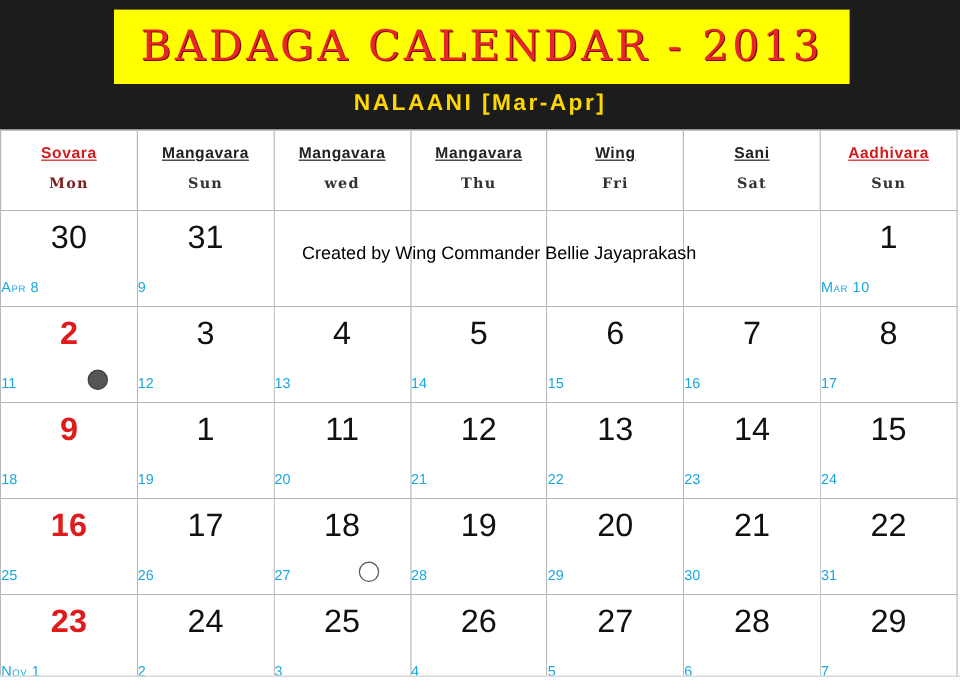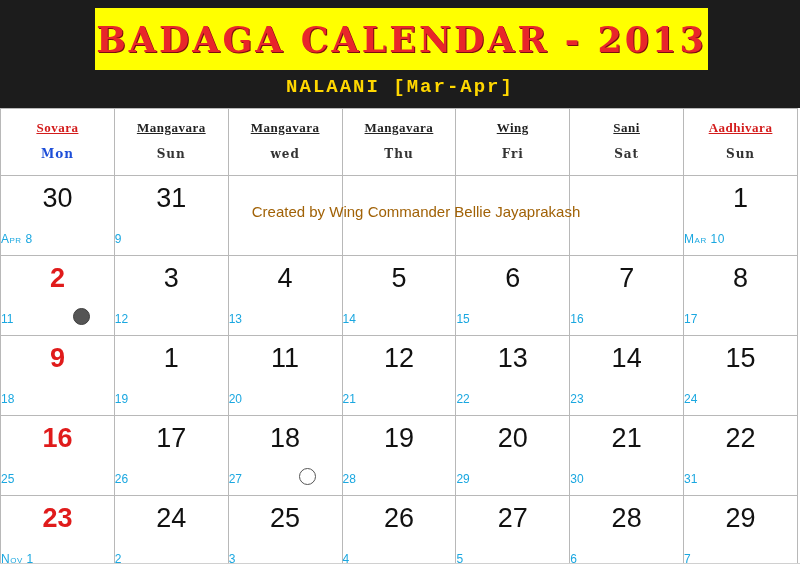--- a/index.html
+++ b/index.html
@@ -30,33 +30,33 @@
     width: 613px;
     height: 62px;
     background: #ffff00;
     display: flex;
     align-items: center;
     justify-content: center;
   }
   .title-text {
     font-family: "DejaVu Serif", serif;
     font-size: 35px;
-    font-weight: bold;
+    font-weight: normal;
     color: #e8262a;
     letter-spacing: 3px;
     white-space: nowrap;
     text-shadow: 1px 1px 0 #7a0d10;
   }
   .subtitle {
     position: absolute;
     left: 0;
     top: 76px;
     width: 800px;
     text-align: center;
-    font-family: Liberation Mono, monospace;
+    font-family: Liberation Sans, sans-serif;
     font-size: 19px;
     font-weight: bold;
     color: #ffd700;
     letter-spacing: 2px;
   }
   table.cal {
     position: absolute;
     left: 0;
     top: 108px;
     width: 798px;
@@ -68,41 +68,41 @@
     padding: 0;
     vertical-align: top;
     background: #ffffff;
   }
   th.dayhead {
     height: 66px;
     text-align: center;
     background: #fdfdfd;
   }
   .dayname {
-    font-family: Liberation Serif, serif;
+    font-family: Liberation Sans, sans-serif;
     font-size: 13px;
     font-weight: bold;
     letter-spacing: 0.5px;
     text-decoration: underline;
     color: #222222;
     margin-top: 11px;
   }
   .dayname.sun-head, .dayname.mon-head {
     color: #d31b1b;
   }
   .dayabbr {
     font-family: "DejaVu Serif", serif;
     font-size: 12px;
     font-weight: bold;
     letter-spacing: 1px;
     color: #333333;
     margin-top: 11px;
   }
   .dayabbr.red {
-    color: #1d4ed8;
+    color: #7f1d1d;
   }
   td.daycell {
     height: 79px;
     position: relative;
   }
   .bignum {
     font-family: "Liberation Sans", sans-serif;
     font-size: 27px;
     color: #111111;
     text-align: center;
@@ -144,21 +144,21 @@
     border: 1px solid #555555;
   }
   .watermark {
     position: absolute;
     left: 206px;
     top: 203px;
     width: 420px;
     text-align: center;
     font-family: "Liberation Sans", sans-serif;
     font-size: 15px;
-    color: #a16207;
+    color: #000000;
     pointer-events: none;
     white-space: nowrap;
   }
   .bottom-strip {
     position: absolute;
     left: 0;
     bottom: 0;
     width: 800px;
     height: 18px;
     background: #ffffff;

